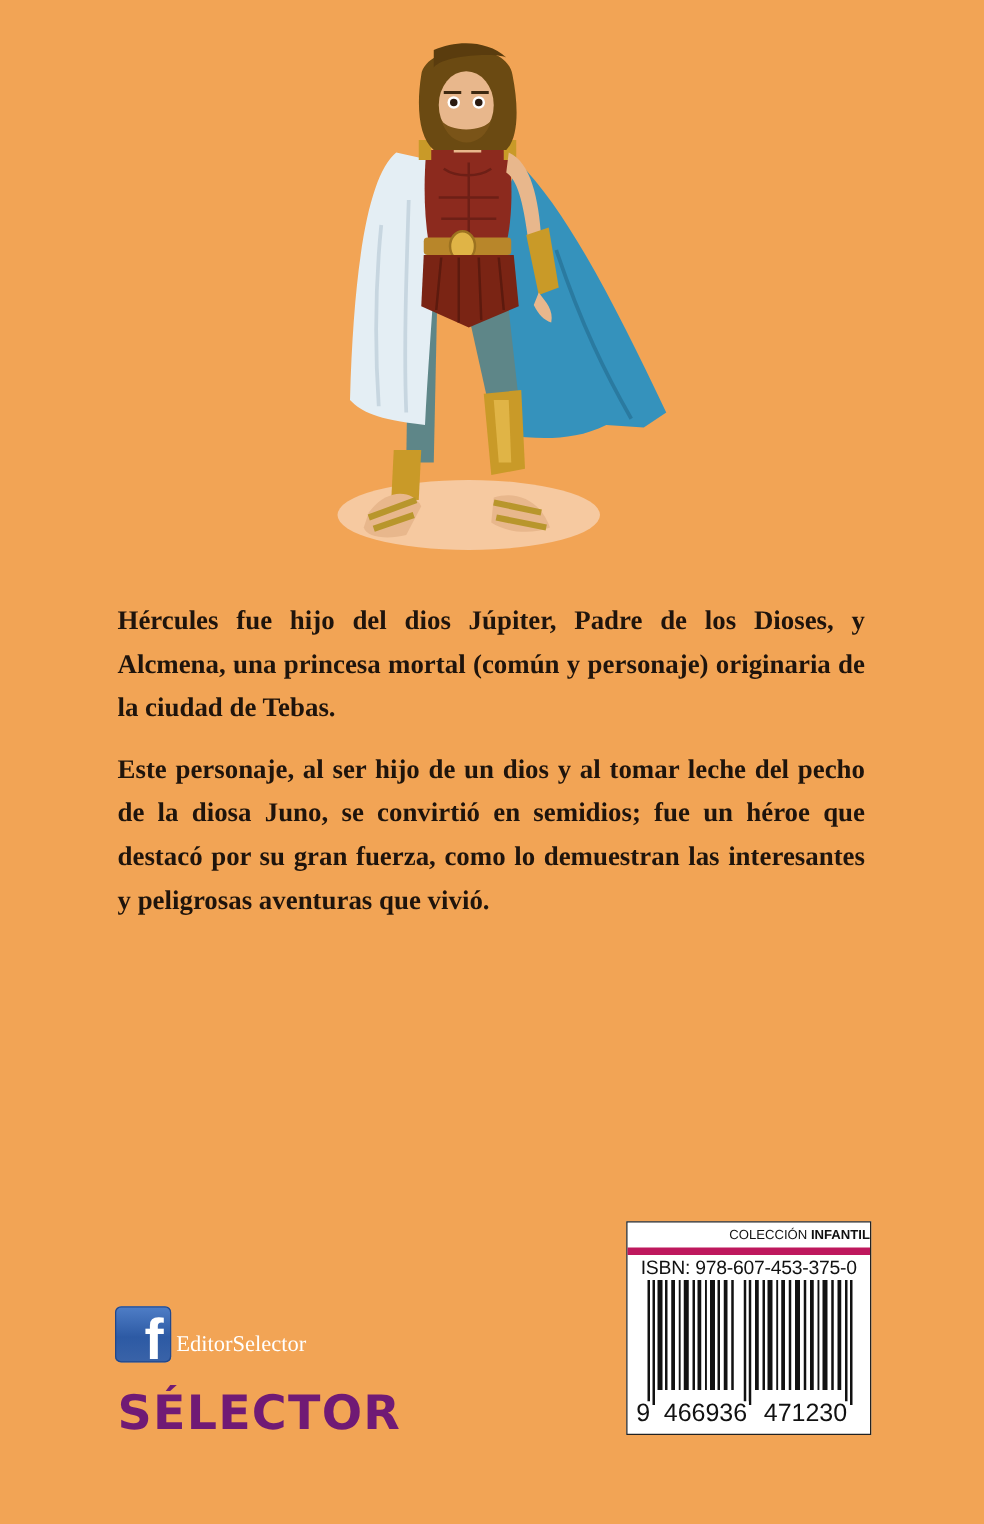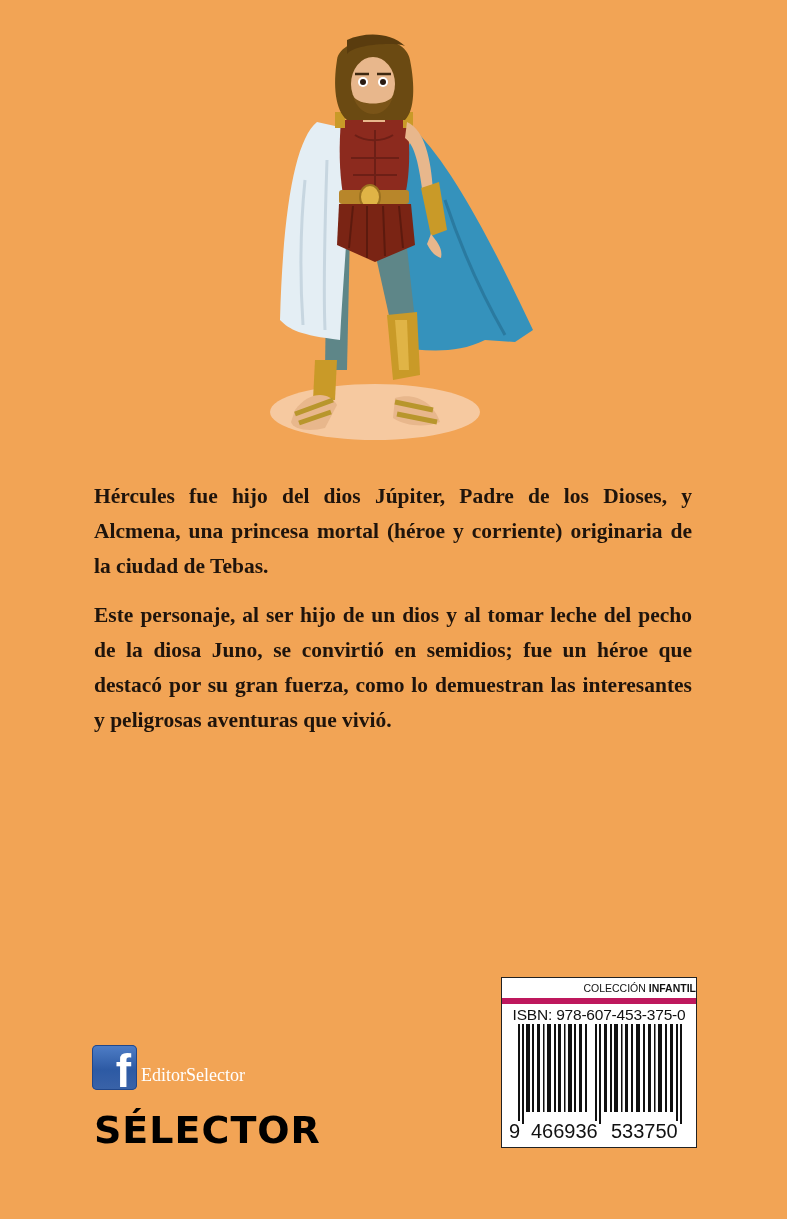--- a/index.html
+++ b/index.html
@@ -31,21 +31,21 @@
     font-family: "Liberation Sans", "DejaVu Sans", sans-serif;
     font-weight: bold; font-size: 46px; color: #fff; line-height: 1;
   }
   .fb-label {
     font-family: "Liberation Serif", "DejaVu Serif", serif;
     color: #fff; font-size: 18px; margin-left: 4px; margin-bottom: 4px; text-align: right;
   }
   .brand {
     position: absolute; left: 94px; top: 1108px;
     font-family: "DejaVu Sans", "Liberation Sans", sans-serif;
-    font-weight: bold; font-size: 38px; color: #000000; letter-spacing: 1px;
+    font-weight: bold; font-size: 38px; color: #701a75; letter-spacing: 1px;
   }
   .barcode-box {
     position: absolute; left: 501px; top: 977px; width: 196px; height: 171px;
     background: #fff; border: 1px solid #222; box-sizing: border-box;
     font-family: "Liberation Sans", "DejaVu Sans", sans-serif; color: #111;
   }
   .collection {
     height: 20px; border-bottom: 6px solid #be185d; text-align: right;
     font-size: 10.5px; line-height: 20px;
   }
@@ -103,21 +103,21 @@
   <ellipse cx="118" cy="54" rx="22" ry="27" fill="#E8B78C"></ellipse>
   <path d="M98 66 C105 90 132 90 138 66 C132 76 104 76 98 66 Z" fill="#7a5418"></path>
   <circle cx="108" cy="52" r="5" fill="#fff"></circle>
     <circle cx="108" cy="52" r="3" fill="#2a1a10"></circle>
   <circle cx="128" cy="52" r="5" fill="#fff"></circle>
     <circle cx="128" cy="52" r="3" fill="#2a1a10"></circle>
   <path d="M100 44 L114 44 M122 44 L136 44" stroke="#3d2810" stroke-width="2.5"></path>
   <path d="M92 10 C110 2 135 2 150 16 C140 12 100 14 92 24 Z" fill="#5a3c0e"></path>
 </svg>
 
-<p class="body-text p1">Hércules fue hijo del dios Júpiter, Padre de los Dioses, y Alcmena, una princesa mortal (héroe y corriente) originaria de la ciudad de Tebas.</p>
+<p class="body-text p1">Hércules fue hijo del dios Júpiter, Padre de los Dioses, y Alcmena, una princesa mortal (común y personaje) originaria de la ciudad de Tebas.</p>
 <p class="body-text p2">Este personaje, al ser hijo de un dios y al tomar leche del pecho de la diosa Juno, se convirtió en semidios; fue un héroe que destacó por su gran fuerza, como lo demuestran las interesantes y peligrosas aventuras que vivió.</p>
 
 <div class="fb-row">
   <div class="fb-icon">
       <span>f</span>
     </div>
   <span class="fb-label">EditorSelector</span>
 </div>
 
 <div class="brand">SÉLECTOR</div>
@@ -159,15 +159,15 @@
       <rect x="148" y="0" width="4" height="88"></rect>
         <rect x="155" y="0" width="2" height="88"></rect>
       <rect x="160" y="0" width="3" height="88"></rect>
         <rect x="166" y="0" width="2" height="100"></rect>
       <rect x="170" y="0" width="2" height="100"></rect>
     </g>
   </svg>
   <div class="digits">
     <span style="left:0">9</span>
     <span style="left:22px">466936</span>
-    <span style="left:102px">533750</span>
+    <span style="left:102px">471230</span>
   </div>
 </div>
 
 </body></html>

